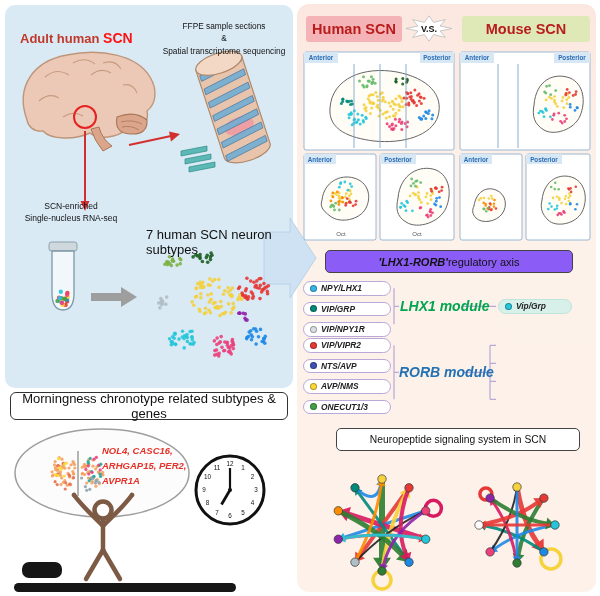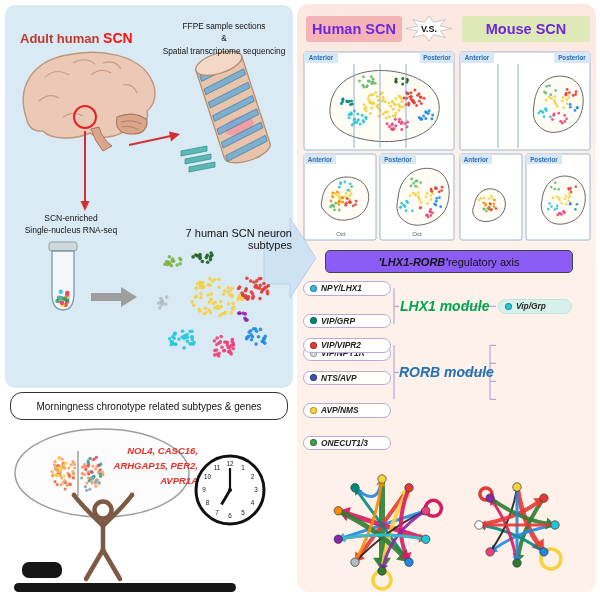--- a/index.html
+++ b/index.html
@@ -7,35 +7,35 @@
   #canvas{position:relative;width:600px;height:596px;background:#fff;overflow:hidden}
   .abs{position:absolute}
   svg{overflow:visible}
   svg text{font-family:"Liberation Sans",sans-serif}
   #left-panel{left:5px;top:5px;width:288px;height:383px;background:#d9eaf5;border-radius:10px}
   #right-panel{left:297px;top:4px;width:299px;height:588px;border-radius:12px;
     background:linear-gradient(#fbe7e0,#fdf2ea 32%,#fdf1e9)}
   #adult-title{left:20px;top:30px;font-size:13px;font-weight:bold;color:#c0392b;white-space:nowrap}
   #adult-title .scn{color:#ff1212;font-size:14px}
   #ffpe-label{left:158px;top:20px;width:132px;font-size:8.3px;line-height:1.5;text-align:center;color:#111;white-space:pre-line}
-  #snrna-label{left:6px;top:212px;width:130px;font-size:8.5px;line-height:1.45;text-align:center;color:#111;white-space:pre-line}
-  #umap-label{left:146px;top:227px;width:146px;font-size:11px;text-align:right;color:#111}
-  #morning-box{left:10px;top:392px;width:276px;height:26px;border:1px solid #333;border-radius:12px;background:#fff;
-    display:flex;align-items:center;justify-content:center;font-size:10px;color:#111;text-align:center}
+  #snrna-label{left:6px;top:200px;width:130px;font-size:8.5px;line-height:1.45;text-align:center;color:#111;white-space:pre-line}
+  #umap-label{left:146px;top:227px;width:146px;font-size:13px;text-align:left;color:#111}
+  #morning-box{left:10px;top:392px;width:276px;height:26px;border:1px solid #333;border-radius:6px;background:#fff;
+    display:flex;align-items:center;justify-content:center;font-size:13px;color:#111;text-align:center}
   #morning-genes{left:102px;top:443px;width:96px;font-size:9.5px;font-style:italic;font-weight:bold;color:#e63229;
-    line-height:1.6;text-align:right;white-space:pre-line}
-  .chip{display:flex;align-items:center;justify-content:center;font-weight:bold;font-size:14.5px;color:#6d28d9;border-radius:3px}
+    line-height:1.6;text-align:left;white-space:pre-line}
+  .chip{display:flex;align-items:center;justify-content:center;font-weight:bold;font-size:14.5px;color:#b91c1c;border-radius:3px}
   #human-chip{left:306px;top:16px;width:96px;height:26px;background:#f4b3b6}
   #mouse-chip{left:462px;top:16px;width:128px;height:26px;background:#dfe9b8}
   .maplabel{font-size:6.3px;fill:#2a6db5;font-weight:bold;text-anchor:middle}
   .octlabel{font-size:6px;fill:#555;text-anchor:middle}
   #axis-box{left:325px;top:250px;width:246px;height:21px;border:1px solid #444;border-radius:5px;background:#8b5cf6;
     display:flex;align-items:center;justify-content:center;font-size:11px;color:#111}
   #axis-box .em{font-weight:bold;font-style:italic}
-  .pill-col{position:absolute;display:flex;flex-direction:column;gap:18px}
+  .pill-col{position:absolute;display:flex;flex-direction:column;gap:6px}
   .pill{display:flex;align-items:center;gap:4px;height:14.5px;padding:0 6px;border:1px solid #b9a8d8;border-radius:8px;background:#fff;width:88px;box-sizing:border-box}
   #mouse-lhx1 .pill,#mouse-rorb .pill{width:74px}
   .pdot{width:7px;height:7px;border-radius:50%;flex:0 0 auto;box-sizing:border-box}
   .plabel{font-style:italic;font-weight:bold;font-size:8.4px;color:#222;white-space:nowrap}
   .module-label{position:absolute;font-size:14px;font-weight:bold;font-style:italic;line-height:12px;white-space:nowrap}
   #lhx1-label{left:400px;top:300px;color:#00a550}
   #rorb-label{left:399px;top:366px;color:#2271b3}
   #neuro-box{left:336px;top:428px;width:242px;height:21px;border:1px solid #444;border-radius:5px;background:#fff;
     display:flex;align-items:center;justify-content:center;font-size:10.3px;color:#111}
 </style>
@@ -1040,20 +1040,23 @@
     </div>
   <div class="abs module-label" id="lhx1-label">LHX1 module</div>
   <div class="abs module-label" id="rorb-label">RORB module</div>
   <div class="pill-col" id="mouse-lhx1" style="left:498px;top:299px">
       <div class="pill" style="background: rgb(215, 240, 233); border-color: rgb(191, 228, 218);">
         <span class="pdot" style="background: rgb(38, 198, 218); border: 1px solid rgba(0, 0, 0, 0.3);"></span>
         <span class="plabel">Vip/Grp</span>
       </div>
     </div>
 
+  <div class="abs" id="neuro-box">
+    <span>Neuropeptide signaling system in SCN</span>
+  </div>
 
   <svg class="abs" style="left:304px;top:455px" width="288" height="136" viewBox="0 0 288 136">
     <g>
         <path d="M78.0,24.0 Q78.0,70.0 78.0,102.8" stroke="#2e7d32" stroke-width="6" fill="none" stroke-opacity="0.9" stroke-linecap="round"></path>
         <polygon points="78.0,116.0 69.0,102.8 87.0,102.8" fill="#2e7d32" fill-opacity="0.95"></polygon>
         <path d="M105.0,32.8 Q78.0,70.0 56.1,100.1" stroke="#e53935" stroke-width="4" fill="none" stroke-opacity="0.9" stroke-linecap="round"></path>
         <polygon points="51.0,107.2 51.3,96.6 61.0,103.6" fill="#e53935" fill-opacity="0.95"></polygon>
         <path d="M121.7,55.8 Q78.0,70.0 40.5,82.2" stroke="#1e88e5" stroke-width="3" fill="none" stroke-opacity="0.9" stroke-linecap="round"></path>
         <polygon points="34.3,84.2 39.1,77.9 41.9,86.5" fill="#1e88e5" fill-opacity="0.95"></polygon>
         <path d="M121.7,84.2 Q78.0,70.0 44.7,59.2" stroke="#d81b60" stroke-width="5" fill="none" stroke-opacity="0.9" stroke-linecap="round"></path>

